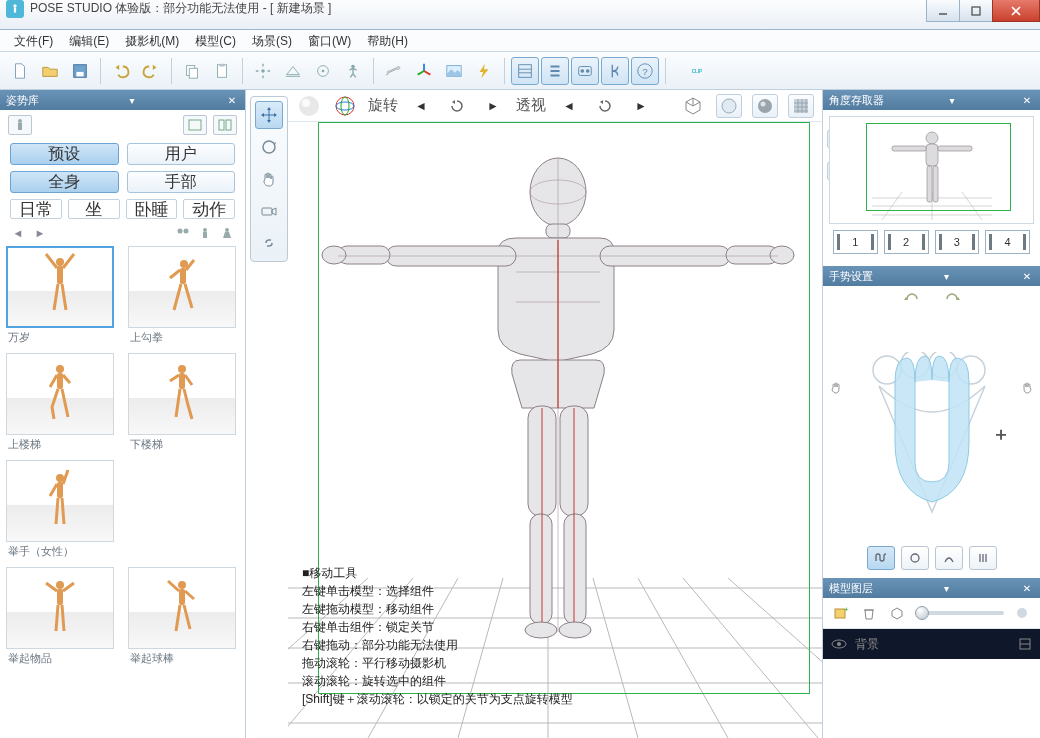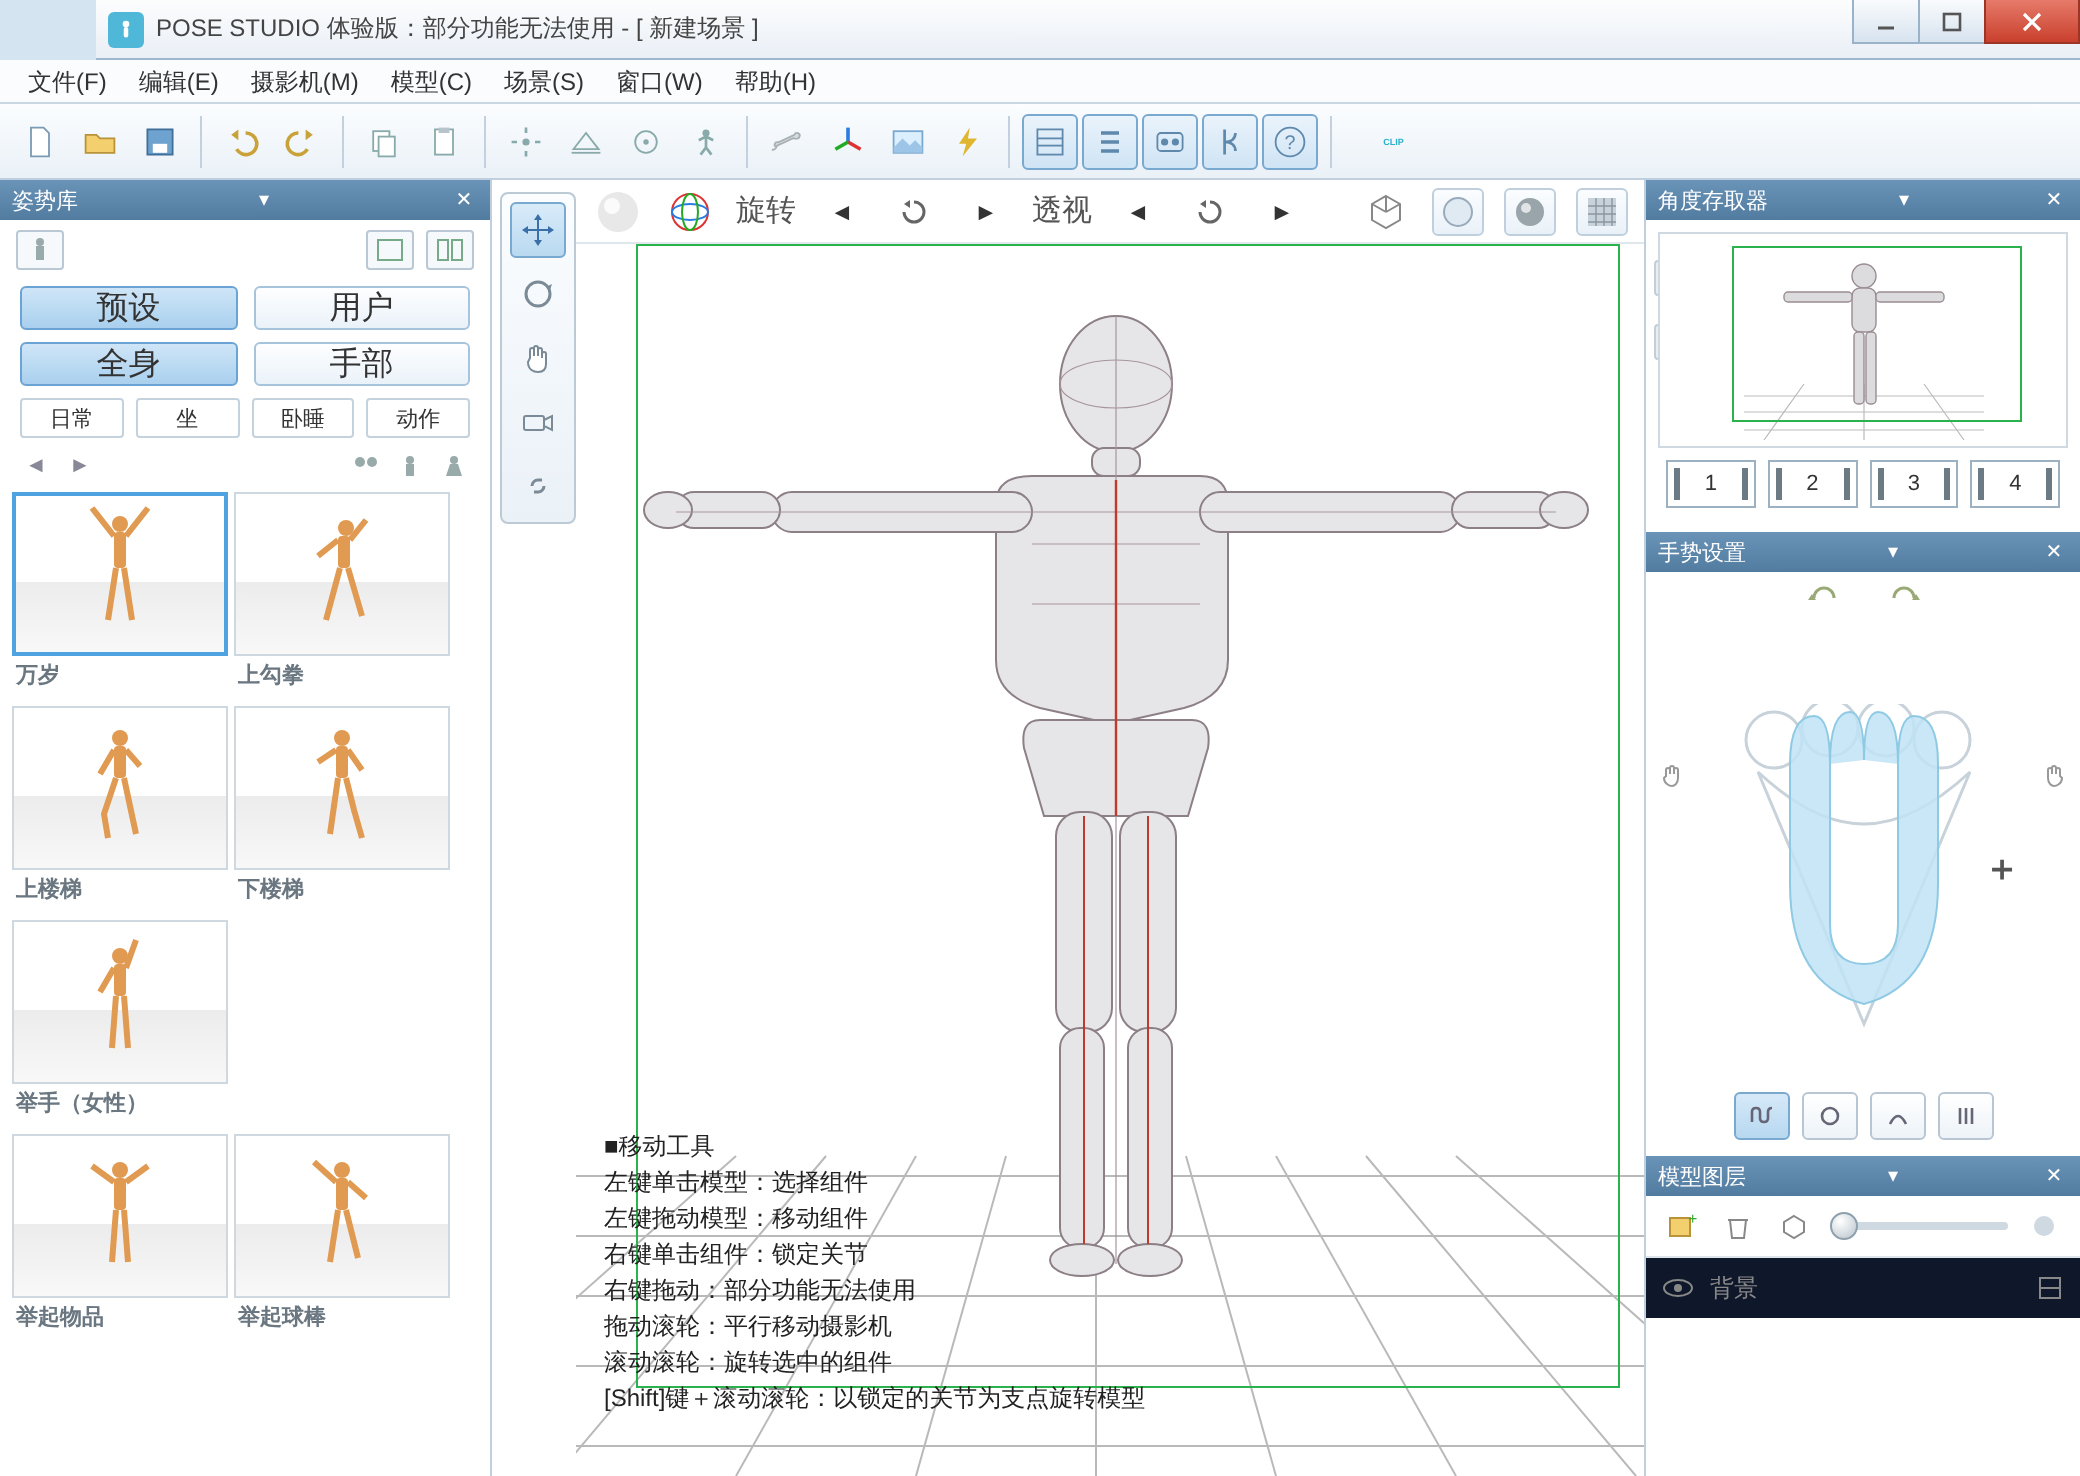--- a/index.html
+++ b/index.html
@@ -1,19 +1,19 @@
 <!DOCTYPE html>
 <html><head>
 <meta charset="utf-8">
 <style>
 * { margin:0; padding:0; box-sizing:border-box; font-family:"Microsoft YaHei","SimSun",Arial,sans-serif; }
 body { width:1040px; height:738px; overflow:hidden; background:#d4e4f0; font-size:12px; color:#333; }
 
 
-.titlebar { height:30px; background:linear-gradient(#fdfdfe,#e9eff6); border-bottom:1px solid #9fb7cc; display:flex; align-items:center; padding:0 0 0 6px;margin-left:48px; }
+.titlebar { height:30px; background:linear-gradient(#fdfdfe,#e9eff6); border-bottom:1px solid #9fb7cc; display:flex; align-items:flex-start; padding:0 0 0 6px; }
 .titlebar .appicon { width:18px; height:18px; background:#4fb8d8; border-radius:3px; margin-right:6px; display:flex; align-items:center; justify-content:center; }
 .titlebar .title { flex:1; font-size:12px; color:#444; }
 .winbtns { display:flex; height:100%; }
 .winbtn { width:34px; height:22px; margin-top:0; background:linear-gradient(#f9fbfd,#d7e3ef); border:1px solid #9ab3c9; border-top:none; display:flex; align-items:center; justify-content:center; font-size:11px; color:#555; }
 .winbtn.close { width:48px; background:linear-gradient(#e67a6a,#c9402d); color:#fff; border-color:#9c3526; }
 .winbtn + .winbtn { margin-left:-1px; }
 
 
 .menubar { height:22px; background:#fafcfe; border-bottom:1px solid #c9d7e3; display:flex; padding:0 6px; }
 .menuitem { padding:3px 8px; cursor:default; }
@@ -34,26 +34,26 @@
 .panelhead { height:20px; background:linear-gradient(#6a93b8,#527ba0); color:#fff; font-size:11px; display:flex; align-items:center; padding:0 6px; gap:4px; }
 .panelhead .pclose { margin-left:auto; width:14px; height:14px; display:flex; align-items:center; justify-content:center; font-size:10px; }
 
 
 .posebar { padding:5px 8px; display:flex; gap:6px; }
 .posebar .pb { width:24px; height:20px; border:1px solid #b9c8d4; border-radius:2px; background:#f5f9fc; display:flex; align-items:center; justify-content:center; }
 .tabrow { display:flex; padding:3px 10px; gap:8px; }
 .tabbtn { flex:1; height:22px; border:1px solid #a7c4dd; border-radius:3px; background:linear-gradient(#fdfeff,#eaf2f9); font-size:16px; display:flex; align-items:center; justify-content:center; }
 .tabbtn.sel { background:linear-gradient(#cfe5f7,#a9d0ee); border-color:#6ba4d4; }
 .catrow { display:flex; padding:3px 10px; gap:6px; }
-.catbtn { flex:1; height:20px; border:1px solid #c4d2dd; border-radius:2px; background:#fff; font-size:11px; display:flex; align-items:center; justify-content:center; }
+.catbtn { flex:1; height:20px; border:1px solid #c4d2dd; border-radius:2px; background:#fff; font-size:17px; display:flex; align-items:center; justify-content:center; }
 .pageline { display:flex; align-items:center; padding:4px 10px; gap:6px; color:#889; font-size:11px; }
 .pageline .spacer { flex:1; }
 .pageline .pico { width:16px; height:14px; display:flex; align-items:center; justify-content:center; }
 .posegrid { flex:1; overflow-y:auto; padding:2px 6px; }
-.prow { display:flex; gap:3px; margin-bottom:6px;font-weight:bold; }
+.prow { display:flex; gap:14px; margin-bottom:6px; }
 .pcard { width:108px; }
 .pthumb { width:108px; height:82px; border:1px solid #cdd8e0; background:linear-gradient(#fff 55%,#ececec 55%,#f8f8f8); position:relative; display:flex; align-items:center; justify-content:center; }
 .pcard.sel .pthumb { border:2px solid #4fa3e0; }
 .plabel { font-size:11px; color:#6a7680; padding:2px 2px; }
 .mannequin { width:40px; height:70px; position:relative; }
 
 
 .tooldock { width:38px; background:linear-gradient(#fbfdff,#eaf1f7); border:1px solid #bccad6; border-radius:4px; margin:6px 0 0 4px; padding:4px; display:flex; flex-direction:column; gap:4px; align-self:flex-start; }
 .tooldock .tb { width:28px; height:28px; border:1px solid transparent; border-radius:3px; display:flex; align-items:center; justify-content:center; }
 .tooldock .tb.sel { background:linear-gradient(#d9ebf9,#b9d9f0); border-color:#7aa9d0; }

